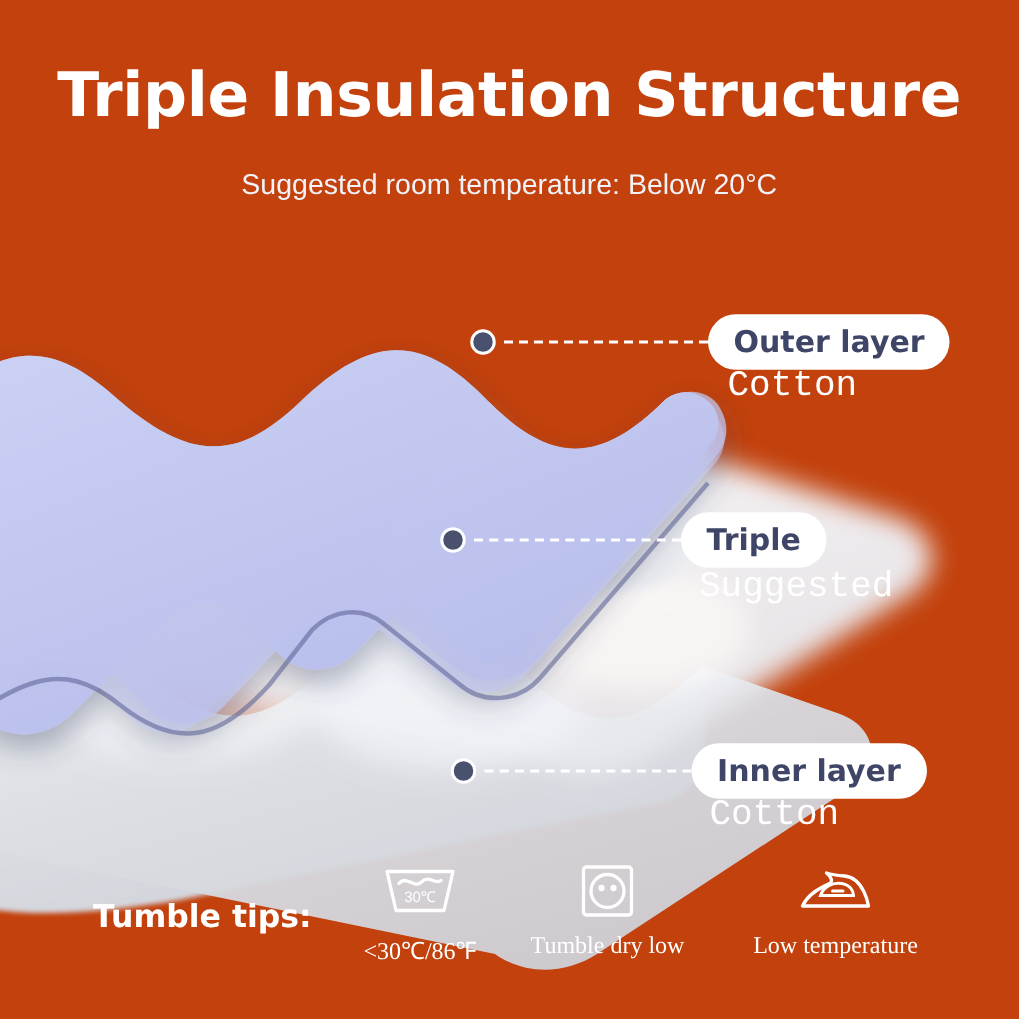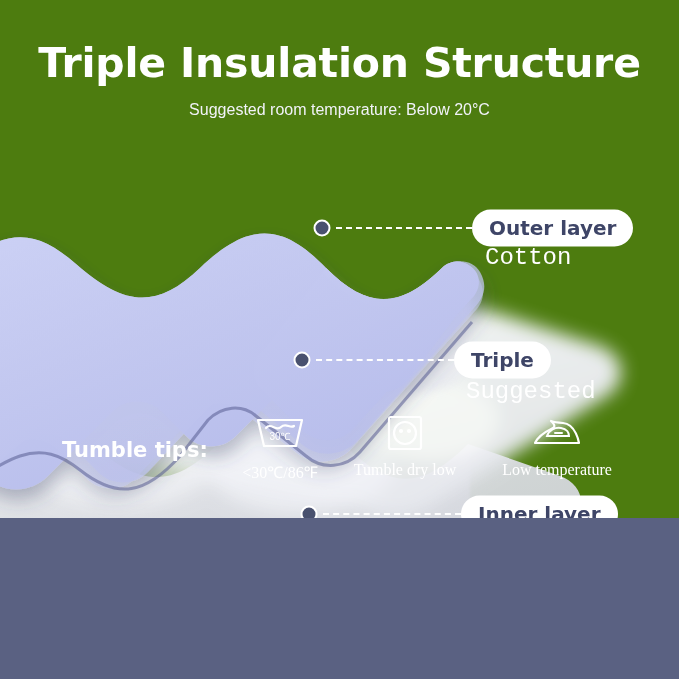--- a/index.html
+++ b/index.html
@@ -7,23 +7,23 @@
     margin: 0;
     padding: 0;
     background: #5a6182;
   }
   body {
     font-family: "Liberation Sans", sans-serif;
   }
   #stage {
     position: relative;
     width: 679px;
-    height: 518px;
+    height: 679px;
     overflow: hidden;
-    background: #4d7c0f;
+    background: #c2410c;
   }
 
   
   #header {
     position: absolute;
     top: 0; left: 0;
     width: 679px;
     z-index: 40;
     text-align: center;
     pointer-events: none;
@@ -32,23 +32,23 @@
     margin: 0;
     padding-top: 42px;
     font-size: 41px;
     line-height: 1.05;
     font-weight: 700;
     letter-spacing: -0.2px;
     color: #ffffff;
     font-family: "DejaVu Sans", sans-serif;
   }
   #subtitle {
-    margin: 4px;
+    margin: 16px;
     padding-top: 12px;
-    font-size: 16px;
+    font-size: 19px;
     font-weight: 400;
     color: #f2f3f9;
     font-family: "Liberation Sans", sans-serif;
     text-align: center;
   }
 
   
   #artwork {
     position: absolute;
     top: 0; left: 0;

